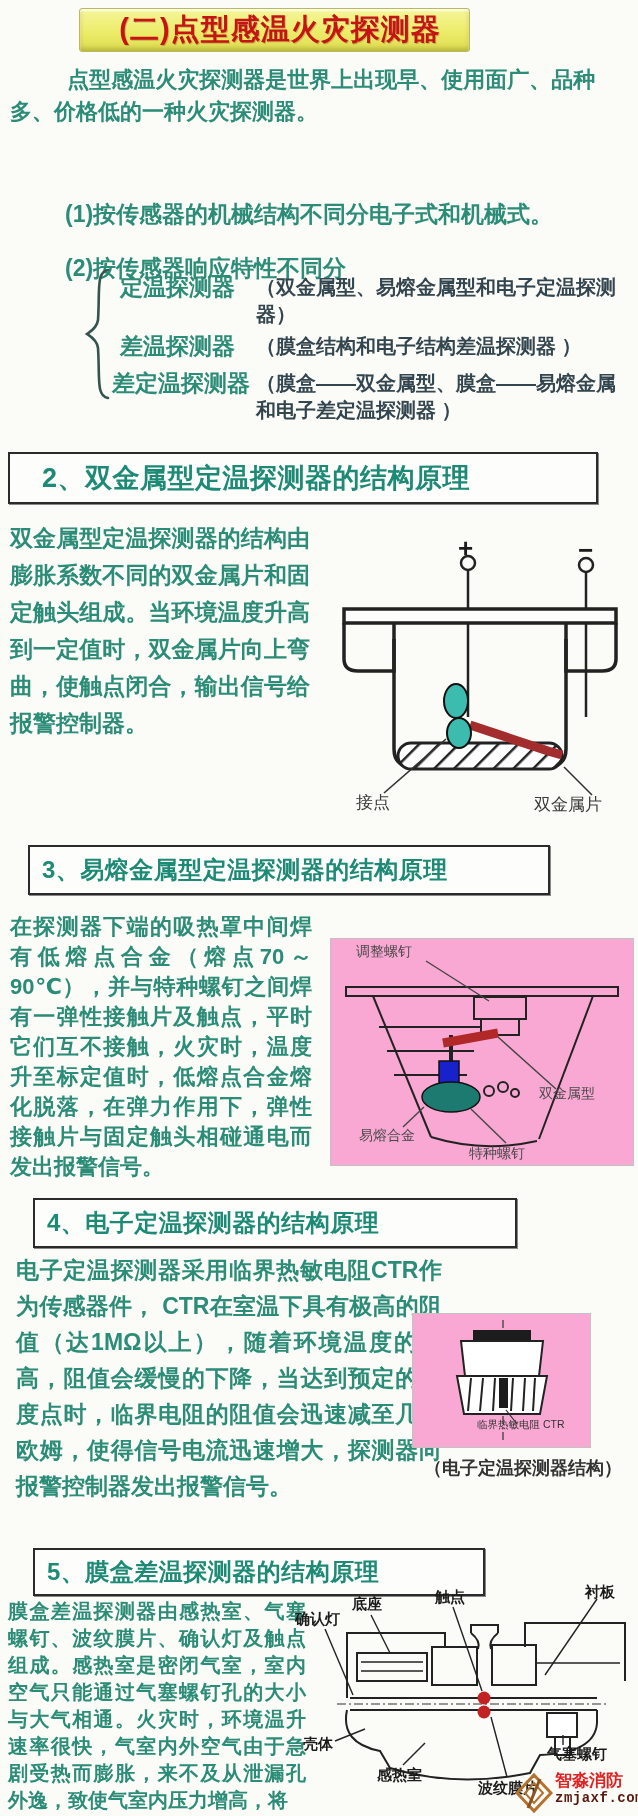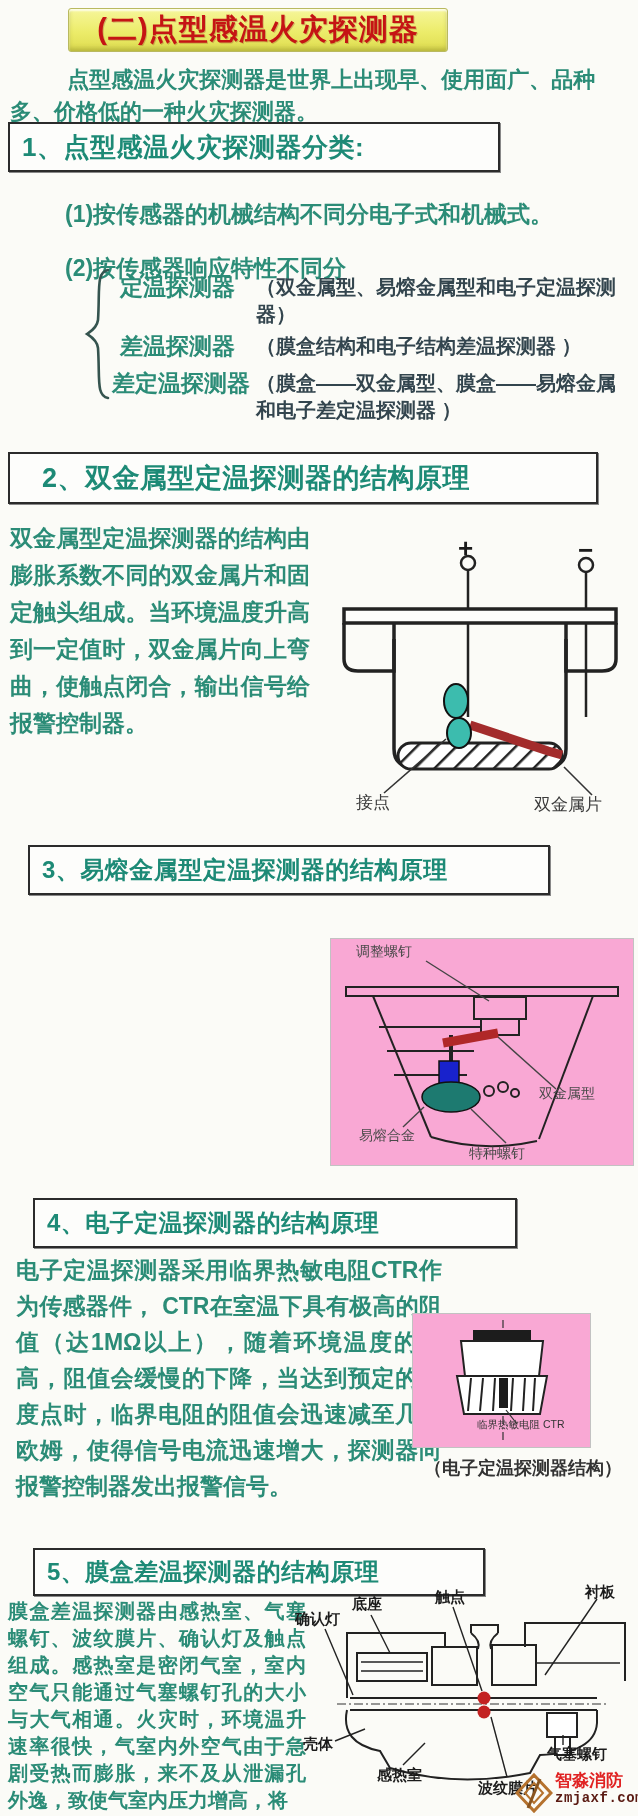--- a/index.html
+++ b/index.html
@@ -1,22 +1,22 @@
 <!DOCTYPE html>
 <html><head>
 <meta charset="utf-8">
 <style>
   html,body{margin:0;padding:0;}
   .page{position:relative;width:638px;height:1816px;background:#fbfbf7;overflow:hidden;
         font-family:"Liberation Sans","DejaVu Sans",sans-serif;}
   .abs{position:absolute;}
-  .banner{position:absolute;left:68px;top:8px;width:378px;height:42px;
+  .banner{position:absolute;left:79px;top:8px;width:378px;height:42px;
           background:linear-gradient(180deg,#f6f69a 0%,#ecec6a 55%,#dedc50 100%);
           border:1px solid #b9b960;border-radius:3px;display:flex;align-items:center;justify-content:center;
-          box-shadow:inset 0 2px 2px rgba(255,255,255,.8), inset 0 -3px 4px rgba(140,140,40,.45);}
+          box-shadow:inset 0 2px 2px rgba(255,255,255,.8), inset 0 -3px 4px rgba(140,140,40,.45);padding-left:11px;}
   .banner span{color:#c51414;font-weight:700;font-size:29px;letter-spacing:1px;
           text-shadow:1px 1px 0 rgba(120,20,20,.25);}
   .intro{position:absolute;left:10px;top:64px;width:618px;margin:0;color:#2b8c77;font-weight:700;
          font-size:22px;line-height:1.45;text-indent:2.6em;}
   .hbox{position:absolute;border:2px solid #2b2b2b;background:rgba(255,255,255,.55);
         color:#1d8a76;font-weight:700;display:flex;align-items:center;padding-left:12px;letter-spacing:.5px;
         box-shadow:1px 1px 0 #888;}
   .point{position:absolute;margin:13px;color:#2b8c77;font-weight:700;font-size:23px;white-space:nowrap;}
   .type-name{position:absolute;color:#2b8c77;font-weight:700;font-size:23px;white-space:nowrap;}
   .type-desc{position:absolute;color:#33454e;font-weight:600;font-size:20px;line-height:1.35;}
@@ -39,21 +39,20 @@
 <body>
 
 <div class="page">
 
   <div class="banner">
     <span>(二)点型感温火灾探测器</span>
   </div>
 
   <p class="intro">点型感温火灾探测器是世界上出现早、使用面广、品种多、价格低的一种火灾探测器。</p>
 
-  <div class="hbox" style="left:8px;top:122px;width:476px;height:46px;font-size:26px;">1、点型感温火灾探测器分类:</div>
   <p class="point" style="left:52px;top:186px;">(1)按传感器的机械结构不同分电子式和机械式。</p>
   <p class="point" style="left:52px;top:240px;">(2)按传感器响应特性不同分</p>
 
   <svg class="abs" style="left:84px;top:266px;" width="30" height="136" viewBox="0 0 30 136">
     <path d="M24 4 C12 6 16 24 14 54 C13 62 6 66 3 68 C6 70 13 74 14 82 C16 112 12 130 24 132" fill="none" stroke="#35544f" stroke-width="2.6" stroke-linecap="round"></path>
   </svg>
   <span class="type-name" style="left:120px;top:272px;">定温探测器</span>
   <span class="type-desc" style="left:256px;top:274px;width:372px;">（双金属型、易熔金属型和电子定温探测器）</span>
   <span class="type-name" style="left:120px;top:331px;">差温探测器</span>
   <span class="type-desc" style="left:256px;top:333px;width:374px;">（膜盒结构和电子结构差温探测器 ）</span>
@@ -86,20 +85,21 @@
       <line x1="126" y1="234" x2="64" y2="288" stroke="#333" stroke-width="1.6"></line>
       <line x1="244" y1="262" x2="272" y2="290" stroke="#333" stroke-width="1.6"></line>
     </svg>
     <span class="term" style="left:138px;top:28px;">+</span>
     <span class="term" style="left:258px;top:30px;">−</span>
     <span class="dlabel2" style="left:36px;top:286px;">接点</span>
     <span class="dlabel2" style="left:214px;top:288px;">双金属片</span>
   </div>
 
   <div class="hbox" style="left:28px;top:845px;width:506px;height:46px;font-size:24px;">3、易熔金属型定温探测器的结构原理</div>
+  <p class="body-par" style="left:10px;top:912px;width:302px;font-size:22px;line-height:30px;">在探测器下端的吸热罩中间焊有低熔点合金（熔点70～90℃），并与特种螺钉之间焊有一弹性接触片及触点，平时它们互不接触，火灾时，温度升至标定值时，低熔点合金熔化脱落，在弹力作用下，弹性接触片与固定触头相碰通电而发出报警信号。</p>
 
   <div class="diagram boxed" style="left:330px;top:938px;width:302px;height:226px;">
     <svg width="302" height="226" viewBox="0 0 302 226">
       <rect x="15" y="48" width="272" height="9" fill="none" stroke="#222" stroke-width="2"></rect>
       <line x1="42" y1="57" x2="100" y2="198" stroke="#222" stroke-width="2"></line>
       <line x1="262" y1="57" x2="208" y2="200" stroke="#222" stroke-width="2"></line>
       <line x1="48" y1="88" x2="150" y2="88" stroke="#222" stroke-width="1.8"></line>
       <line x1="56" y1="112" x2="143" y2="112" stroke="#222" stroke-width="1.8"></line>
       <line x1="63" y1="136" x2="136" y2="136" stroke="#222" stroke-width="1.8"></line>
       <rect x="143" y="58" width="52" height="22" fill="none" stroke="#222" stroke-width="2"></rect>

